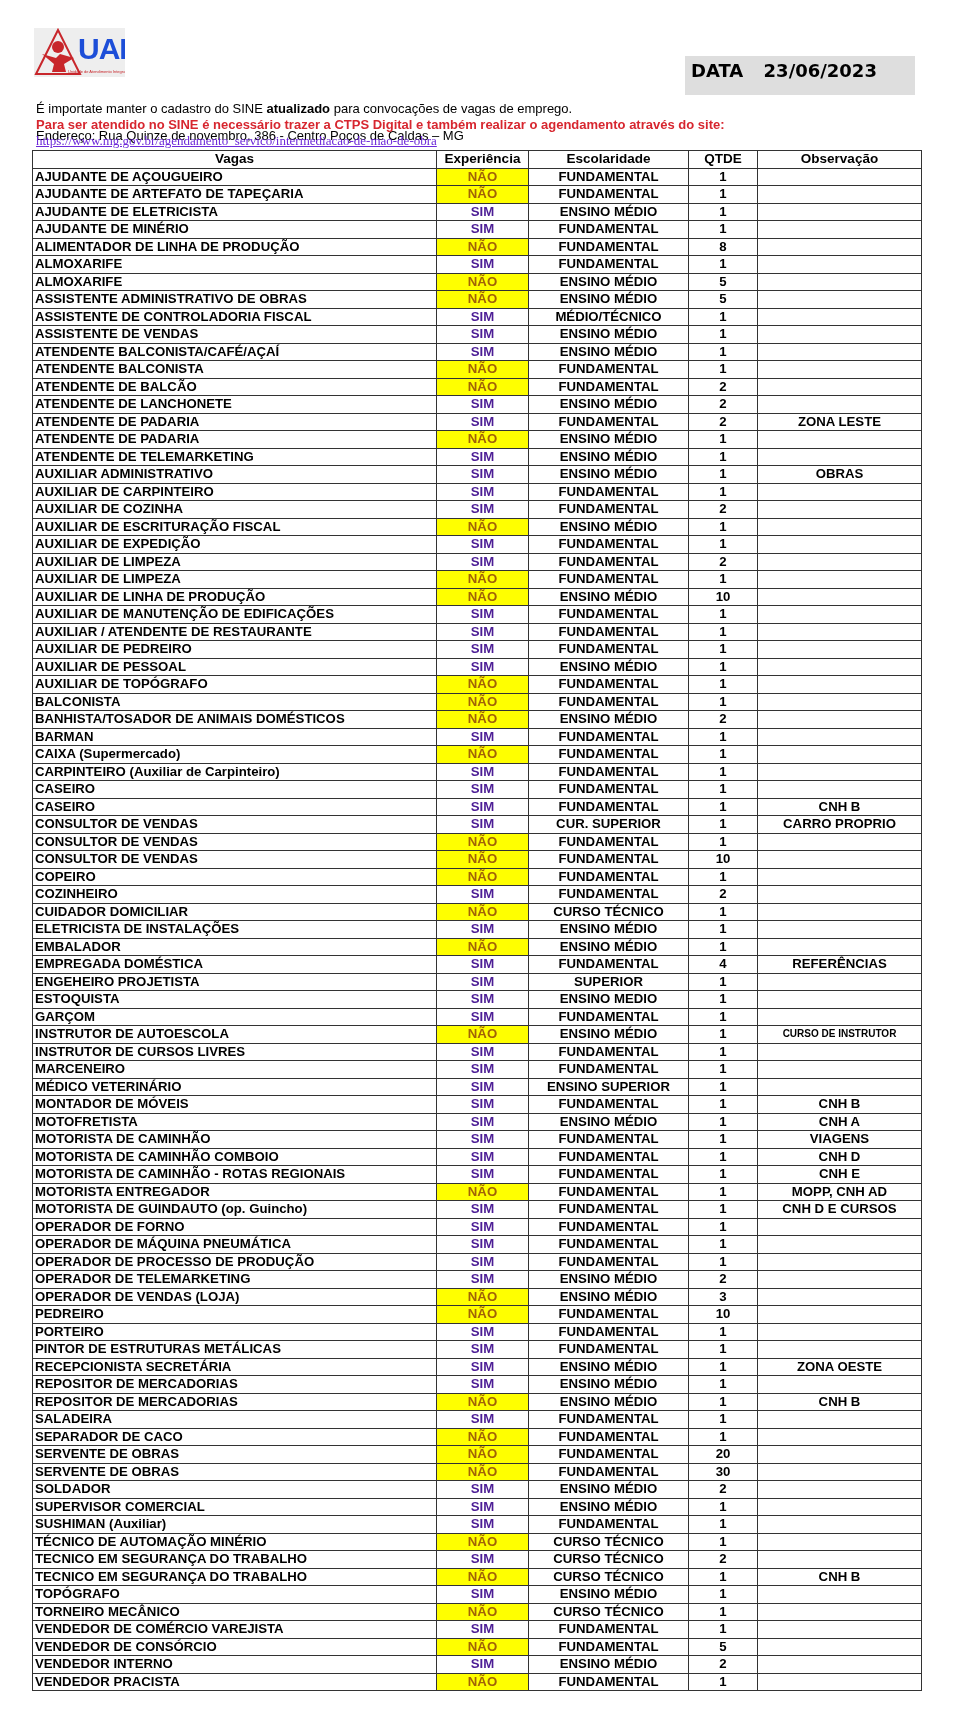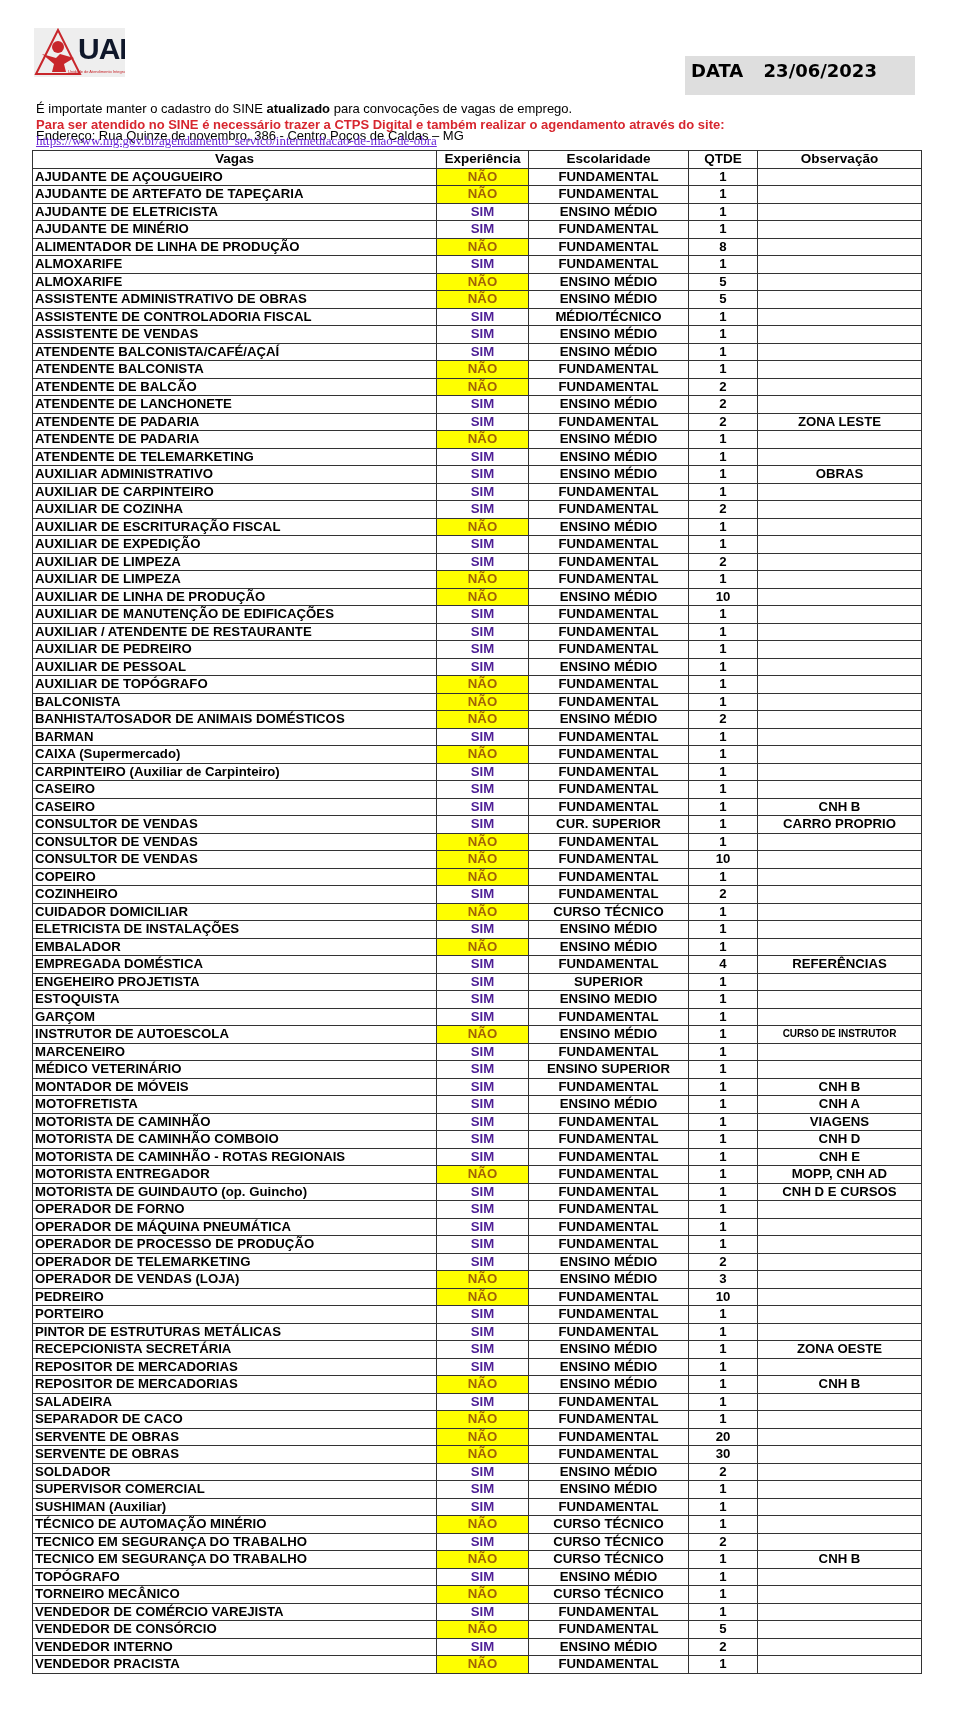--- a/index.html
+++ b/index.html
@@ -1,19 +1,19 @@
 <!DOCTYPE html>
 <html><head>
 <meta charset="utf-8">
 <style>
   html, body { margin: 0; padding: 0; background: #ffffff; }
   body { width: 980px; height: 1734px; position: relative; overflow: hidden; font-family: "Liberation Sans", sans-serif; color: #000; }
   .logo { position: absolute; left: 34px; top: 28px; width: 91px; height: 49px; background: #eeeeee; overflow: hidden; }
   .logo svg { position: absolute; left: 0; top: 0; }
-  .logo-text { position: absolute; left: 44px; top: 4px; font-family: "Liberation Sans", sans-serif; font-weight: bold; font-size: 30px; letter-spacing: -1px; color: #0f172a; line-height: 34px; }
+  .logo-text { position: absolute; left: 44px; top: 4px; font-family: "Liberation Sans", sans-serif; font-weight: bold; font-size: 30px; letter-spacing: -1px; color: #1d4ed8; line-height: 34px; }
   .logo-sub { position: absolute; left: 34px; top: 41px; font-size: 4px; color: #c8262b; white-space: nowrap; }
   .date-box { position: absolute; left: 685px; top: 56px; width: 230px; height: 39px; background: #dedede; font-family: "DejaVu Sans", sans-serif; font-weight: bold; font-size: 18px; line-height: 29px; padding-left: 6px; box-sizing: border-box; }
   .date-box span { display: inline-block; }
   .date-label { margin-right: 14px; }
   .info { position: absolute; left: 36px; font-size: 13px; line-height: 15px; white-space: nowrap; }
   .info1 { top: 84px; margin-top: 44px; }
   .info2 { top: 101px; }
   .info3 { top: 117px; color: #d7262f; font-weight: bold; text-align: right; }
   .info4 { top: 133px; color: #6d28d9; text-decoration: underline; font-family: Liberation Serif, serif; }
   table.jobs { position: absolute; left: 32px; top: 150px; width: 889px; border-collapse: collapse; table-layout: fixed; font-family: "Liberation Sans", sans-serif; font-weight: bold; font-size: 13.2px; }
@@ -413,20 +413,27 @@
         <td class="c"></td>
       </tr>
       <tr>
         <td class="vaga">INSTRUTOR DE AUTOESCOLA</td>
         <td class="c exp-nao">NÃO</td>
         <td class="c">ENSINO MÉDIO</td>
         <td class="c">1</td>
         <td class="c obs-small">CURSO DE INSTRUTOR</td>
       </tr>
       <tr>
+        <td class="vaga">INSTRUTOR DE CURSOS LIVRES</td>
+        <td class="c exp-sim">SIM</td>
+        <td class="c">FUNDAMENTAL</td>
+        <td class="c">1</td>
+        <td class="c"></td>
+      </tr>
+      <tr>
         <td class="vaga">MARCENEIRO</td>
         <td class="c exp-sim">SIM</td>
         <td class="c">FUNDAMENTAL</td>
         <td class="c">1</td>
         <td class="c"></td>
       </tr>
       <tr>
         <td class="vaga">MÉDICO VETERINÁRIO</td>
         <td class="c exp-sim">SIM</td>
         <td class="c">ENSINO SUPERIOR</td>

